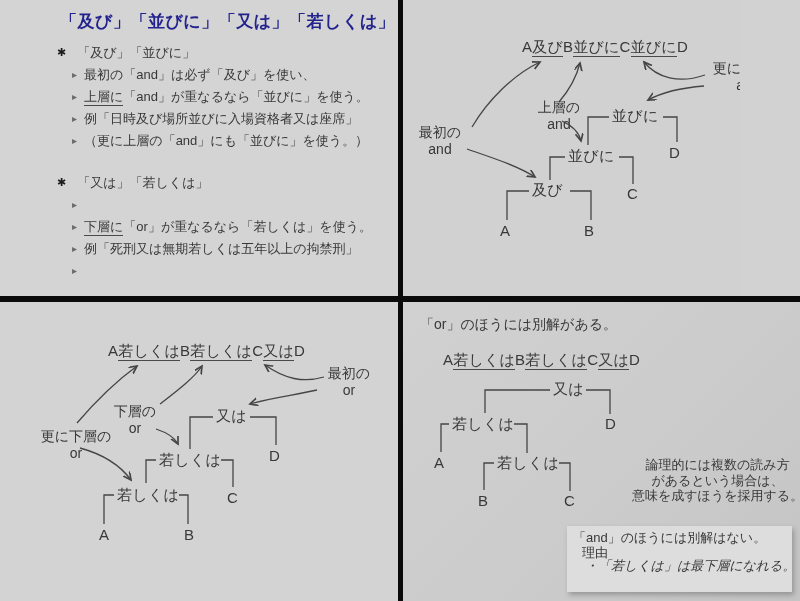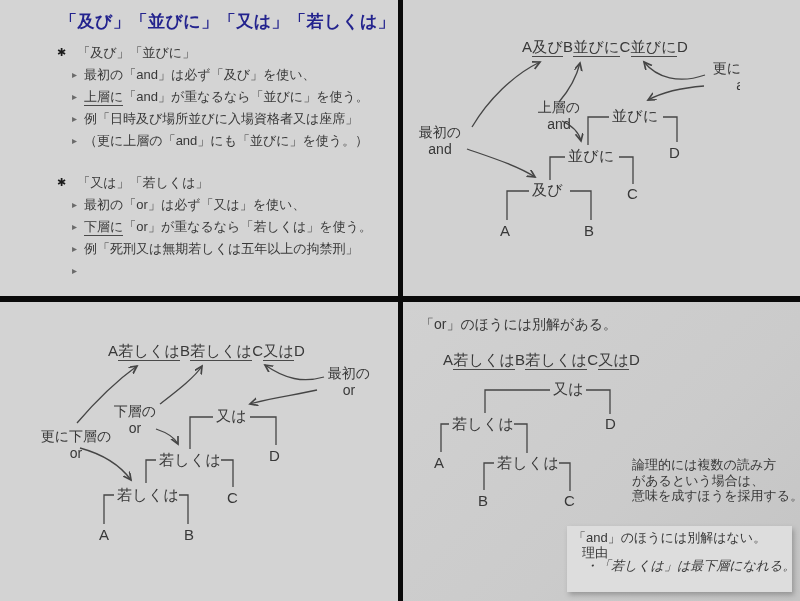--- a/index.html
+++ b/index.html
@@ -7,21 +7,21 @@
     position:relative;width:800px;height:601px;overflow:hidden;
     background:#d2d2d2;
     font-family:"Liberation Sans", sans-serif;
     color:#383838;
   }
   .quad{position:absolute;overflow:hidden;}
   .quad.tl{left:0;top:0;width:454px;height:296px;background:#d4d4d4;}
   .quad.tr{left:403px;top:0;width:337px;height:296px;background:#d1d1d1;}
   .quad.bl{left:0;top:302px;width:398px;height:299px;background:#d3d3d3;}
   .quad.br{left:403px;top:302px;width:397px;height:299px;
-           background:linear-gradient(135deg,#d1d1d1 0%,#cbcbcb 60%,#c4c4c4 100%);}
+           background:linear-gradient(135deg,#d1d1d1 0%,#cbcbcb 60%,#c4c4c4 100%);text-align:center;}
   .divider-v{position:absolute;left:398px;top:0;width:5px;height:601px;background:#0a0a0a;}
   .divider-h{position:absolute;left:0;top:296px;width:800px;height:6px;background:#0a0a0a;}
 
   
   .tl-title{position:absolute;left:60px;top:10px;font-size:17px;font-weight:bold;
             color:#23238e;letter-spacing:0.5px;white-space:nowrap;}
   .group{position:absolute;left:0;width:398px;}
   .g1{top:45px;} .g2{top:175px;}
   .g-head{display:flex;align-items:flex-start;margin:0 0 7px 57px;font-size:13px;line-height:15px;}
   .ast{font-size:11px;line-height:15px;color:#1c1c1c;margin-right:11px;}
@@ -74,21 +74,20 @@
       </div>
     </div>
 
     <div class="group g2">
       <div class="g-head">
         <span class="ast">✱</span>
         <span>「又は」「若しくは」</span>
       </div>
       <div class="g-item">
         <span class="tri">▸</span>
-        <span><span class="ul"></span><span>最初の「or」は必ず「又は」を使い、</span></span>
       </div>
       <div class="g-item">
         <span class="tri">▸</span>
         <span><span class="ul">下層に</span><span>「or」が重なるなら「若しくは」を使う。</span></span>
       </div>
       <div class="g-item">
         <span class="tri">▸</span>
         <span><span class="ul"></span><span>例「死刑又は無期若しくは五年以上の拘禁刑」</span></span>
       </div>
       <div class="g-item">

